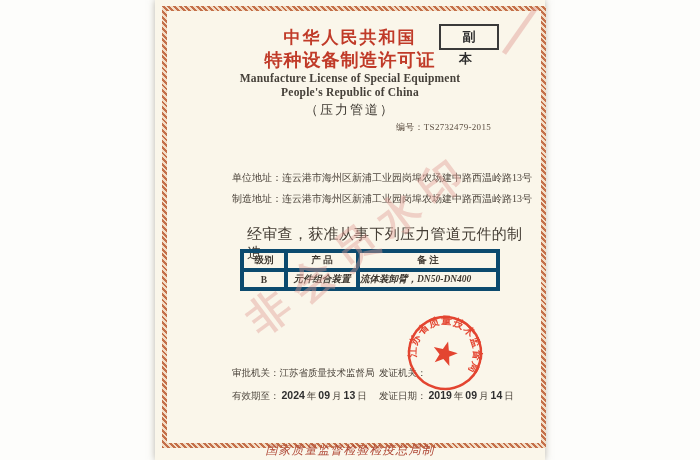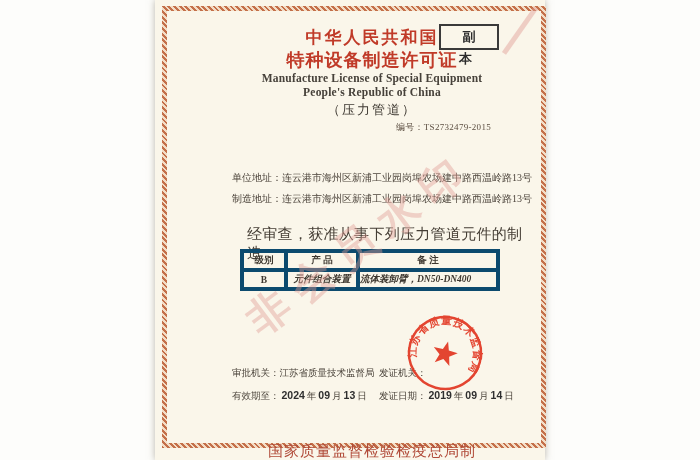--- a/index.html
+++ b/index.html
@@ -3,21 +3,21 @@
 <meta charset="utf-8">
 <style>
   html,body{margin:0;padding:0;}
   .stage{position:relative;width:700px;height:460px;background:#fdfdfb;overflow:hidden;
          font-family:"Liberation Serif","DejaVu Serif",serif;}
   .sheet{position:absolute;left:155px;top:0;width:390px;height:460px;background:#faf6ea;
          box-shadow:0 0 7px rgba(120,110,90,.5);}
   .frame{position:absolute;left:7px;top:6px;width:374px;height:432px;
          border:5px solid transparent;
          border-image:repeating-linear-gradient(45deg,#c4704a 0 2px,#f3ddc6 2px 4px) 5;}
-  .center{position:absolute;left:0;width:100%;text-align:center;padding-left:22px;}
+  .center{position:absolute;left:0;width:100%;text-align:center;}
   .title-cn{color:#c03a28;font-weight:bold;}
   .t1{top:26px;font-size:17px;letter-spacing:2px;}
   .t2{top:48px;font-size:18px;letter-spacing:1px;}
   .en{color:#46413a;font-weight:bold;font-size:11.5px;letter-spacing:.2px;}
   .e1{top:72px;} .e2{top:86px;}
   .cat{top:101px;font-size:13px;color:#3f3a33;letter-spacing:2px;font-weight:normal;}
   .licno{position:absolute;right:54px;top:121px;font-size:9px;color:#5c4f42;letter-spacing:.3px;}
   .copybox{position:absolute;left:284px;top:24px;width:56px;height:22px;border:2px solid #3a3a3a;
            font-size:13px;font-weight:bold;color:#2c2c2c;text-align:center;line-height:22px;letter-spacing:7px;text-indent:7px;}
   .fline{position:absolute;left:77px;font-size:10px;color:#4d453c;white-space:nowrap;letter-spacing:0;}
@@ -28,21 +28,21 @@
   .c-level{width:40px;text-align:center;}
   .c-prod{width:68px;text-align:center;}
   .c-note{width:136px;text-align:center;}
   td.c-note{text-align:left;padding-left:6px;font-style:italic;}
   td.c-prod{font-style:italic;}
   .foot{position:absolute;font-size:9.5px;color:#463f36;white-space:nowrap;}
   .fo-l1{left:77px;top:367px;} .fo-r1{left:224px;top:367px;}
   .fo-l2{left:77px;top:389px;} .fo-r2{left:224px;top:389px;text-align:center;}
   .num{font-family:"Liberation Sans","DejaVu Sans",sans-serif;font-weight:bold;color:#2e2e2e;font-size:10.5px;margin:6px 2px;}
   .seal{position:absolute;left:250px;top:313px;transform:rotate(15deg);opacity:.92;}
-  .bottomnote{top:442px;font-size:15px;color:#b04a38;letter-spacing:1px;}
+  .bottomnote{top:442px;font-size:12px;color:#b04a38;letter-spacing:1px;font-style:italic;}
   .watermark{position:absolute;left:45px;top:216px;width:320px;text-align:center;
              font-size:42px;font-weight:bold;letter-spacing:12px;color:rgba(224,156,148,.42);
              transform:rotate(-37deg);white-space:nowrap;pointer-events:none;}
   .wm-stroke{position:absolute;left:337px;top:28px;width:56px;height:5px;
              background:rgba(224,156,148,.45);transform:rotate(-55deg);}
 </style>
 </head>
 <body>
 
 <div class="stage">

